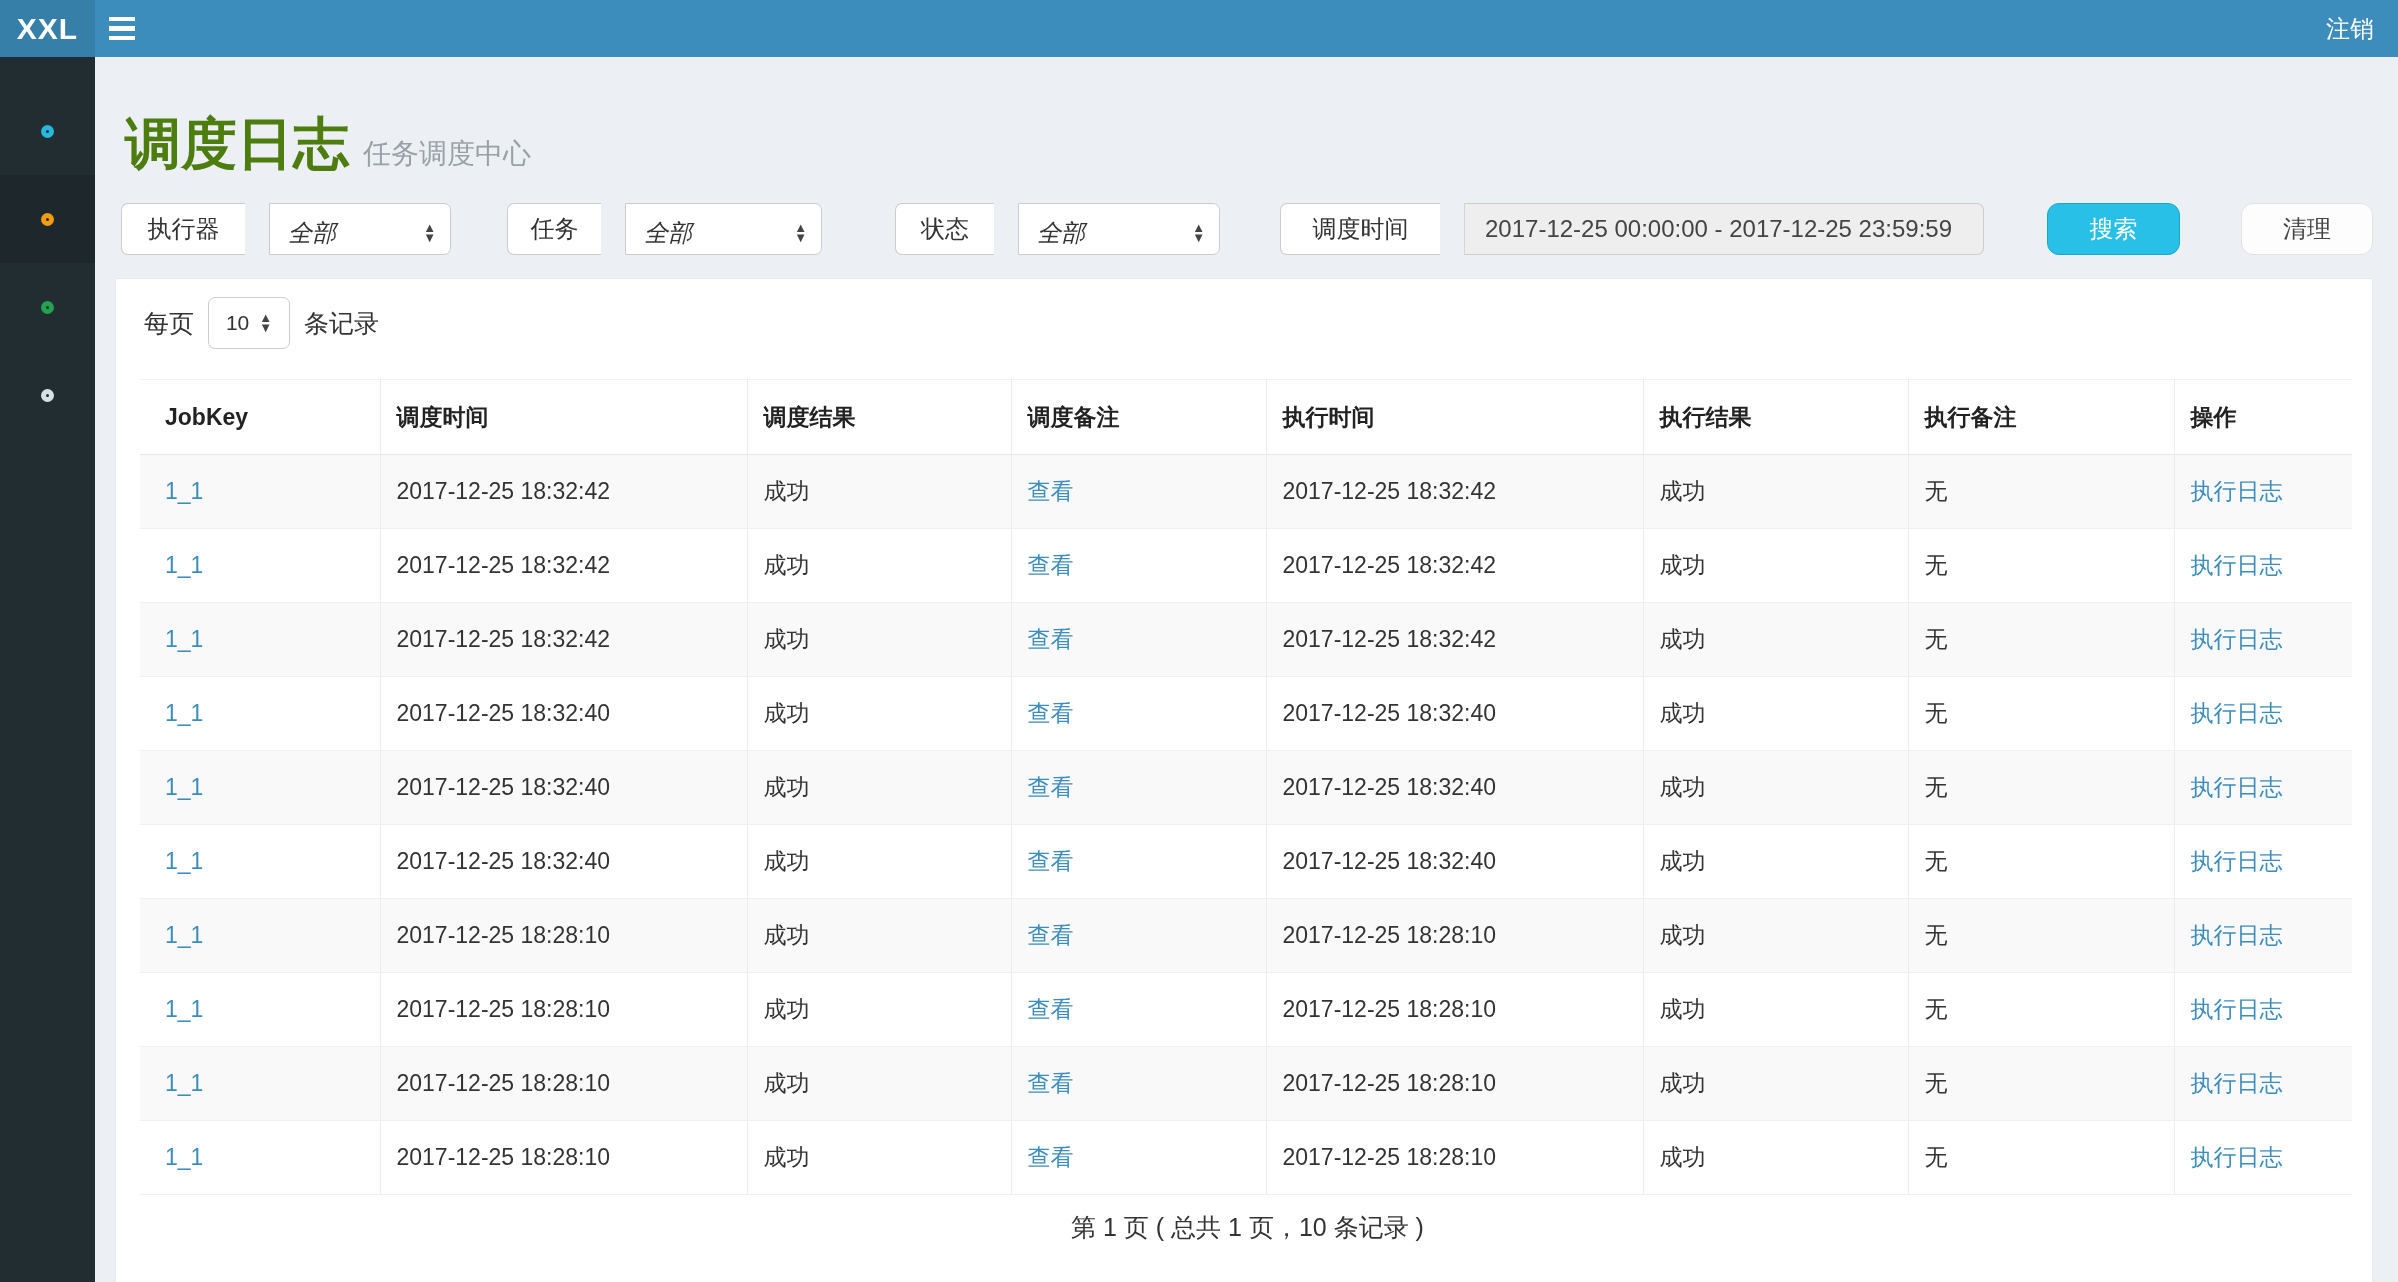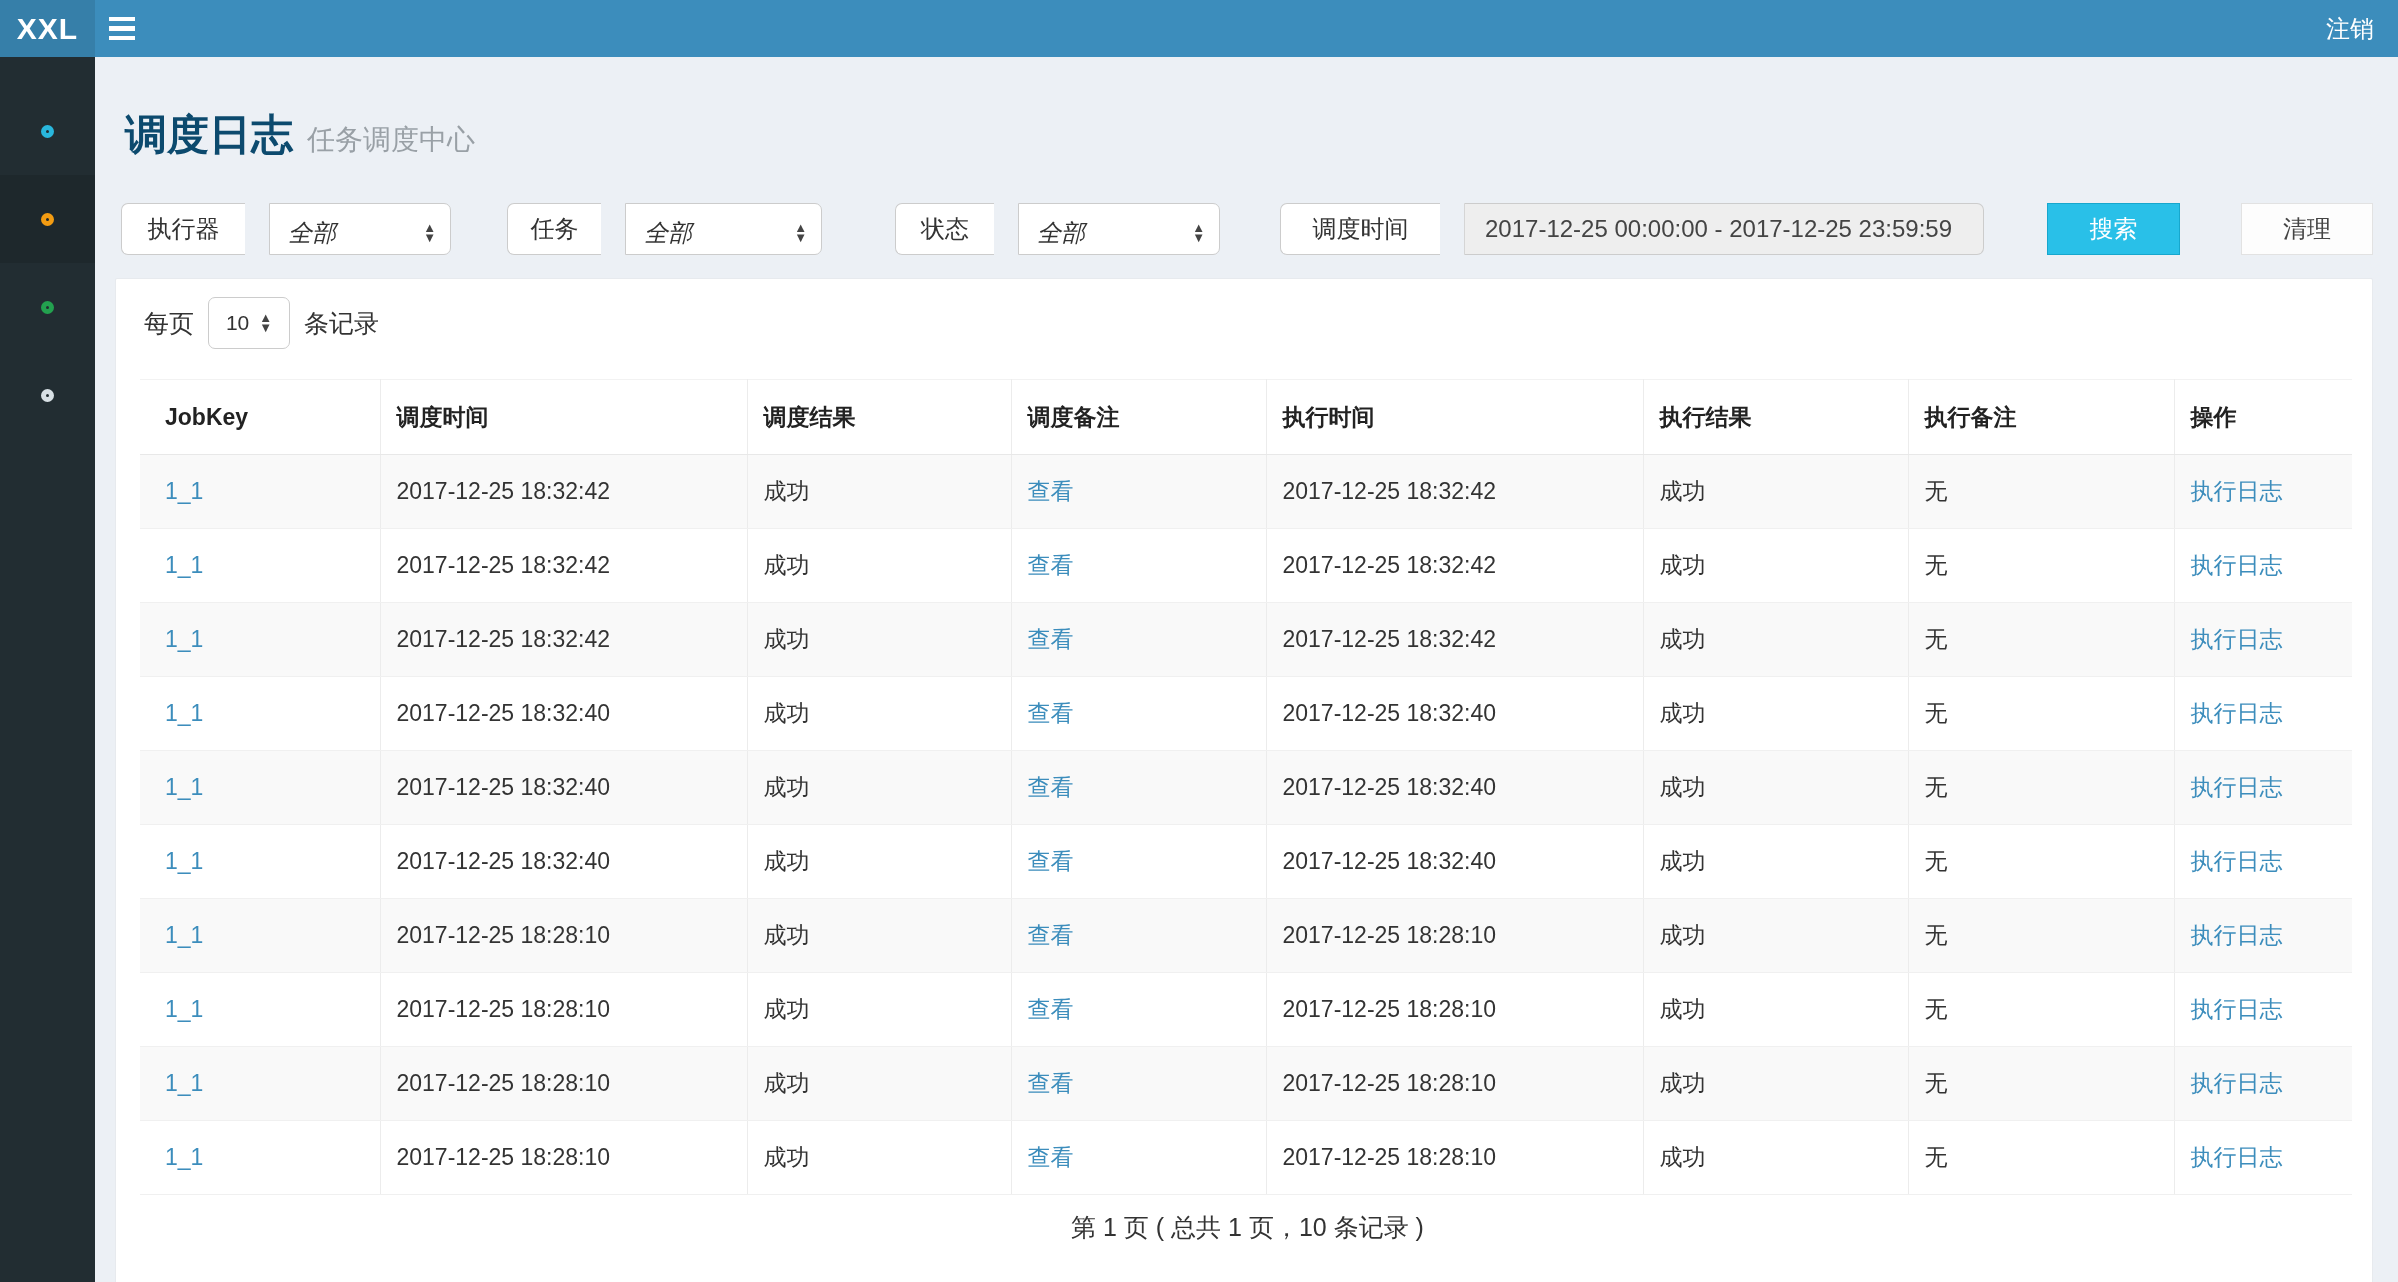--- a/index.html
+++ b/index.html
@@ -26,34 +26,34 @@
   .logout{color:#fff;font-size:24px;font-weight:500;cursor:pointer;}
   
   .sidebar{position:absolute;left:0;top:57px;width:95px;height:1225px;background:var(--sidebar-bg);}
   .side-menu{padding-top:30px;}
   .side-item{height:88px;display:flex;align-items:center;justify-content:center;cursor:pointer;}
   .side-item.active{background:var(--sidebar-active);}
   .circle-icon{width:13px;height:13px;border:5px solid #fff;border-radius:50%;}
   
   .content{position:absolute;left:95px;top:57px;width:2303px;height:1225px;}
   .content-header{padding:50px 0 0 30px;}
-  .page-title{display:inline;font-size:42px;font-weight:600;color:#0c4a6e;margin:0;}
+  .page-title{display:inline;font-size:56px;font-weight:600;color:#4d7c0f;margin:0;}
   .page-subtitle{font-size:28px;color:#99a0a6;margin-left:14px;font-weight:400;}
   
   .filter-row{position:absolute;left:26px;top:146px;width:2252px;height:52px;}
   .fgroup{position:absolute;top:0;height:52px;display:flex;gap:24px;}
   .addon{background:#fff;border:1.5px solid #ccc;border-right:none;border-radius:7px 0 0 7px;
          display:flex;align-items:center;justify-content:center;font-size:24px;color:#333;}
   .fselect{background:#fff;border:1.5px solid #ccc;border-radius:0 7px 7px 0;flex:1;
            display:flex;align-items:center;padding:8px 14px 0 18px;font-size:24px;color:#333;cursor:pointer;font-style:italic;}
   .fselect .val{flex:1;}
   .updown{display:flex;flex-direction:column;align-items:center;line-height:10px;font-size:13px;color:#444;}
   .ftext{background:#eee;border:1.5px solid #ccc;border-left:1px solid #d5d5d5;border-radius:0 7px 7px 0;flex:1;
          display:flex;align-items:center;padding:0 20px;font-size:24px;color:#444;cursor:pointer;}
-  .btn{position:absolute;top:0;height:52px;border-radius:0;display:flex;align-items:center;justify-content:center;
+  .btn{position:absolute;top:0;height:52px;border-radius:12px;display:flex;align-items:center;justify-content:center;
        font-size:24px;cursor:pointer;}
   .btn-search{background:var(--search-bg);border:1.5px solid var(--search-border);color:#fff;}
   .btn-clear{background:#fdfdfd;border:1.5px solid #e2e2e2;color:#444;}
   
   .box{position:absolute;left:20px;top:221px;width:2258px;height:1008px;background:#fff;border:1px solid #e7eaee;border-radius:2px;}
   .length-row{margin:18px 0 0 28px;height:52px;display:flex;align-items:center;font-size:25px;color:#333;}
   .length-select{width:82px;height:52px;border:1.5px solid #ccc;border-radius:7px;background:#fff;margin:0 14px;
                  display:flex;align-items:center;justify-content:center;gap:10px;font-size:21px;color:#333;cursor:pointer;}
   
   table.log-table{margin:30px 0 0 24px;border-collapse:collapse;table-layout:fixed;width:2212px;font-size:23px;}

